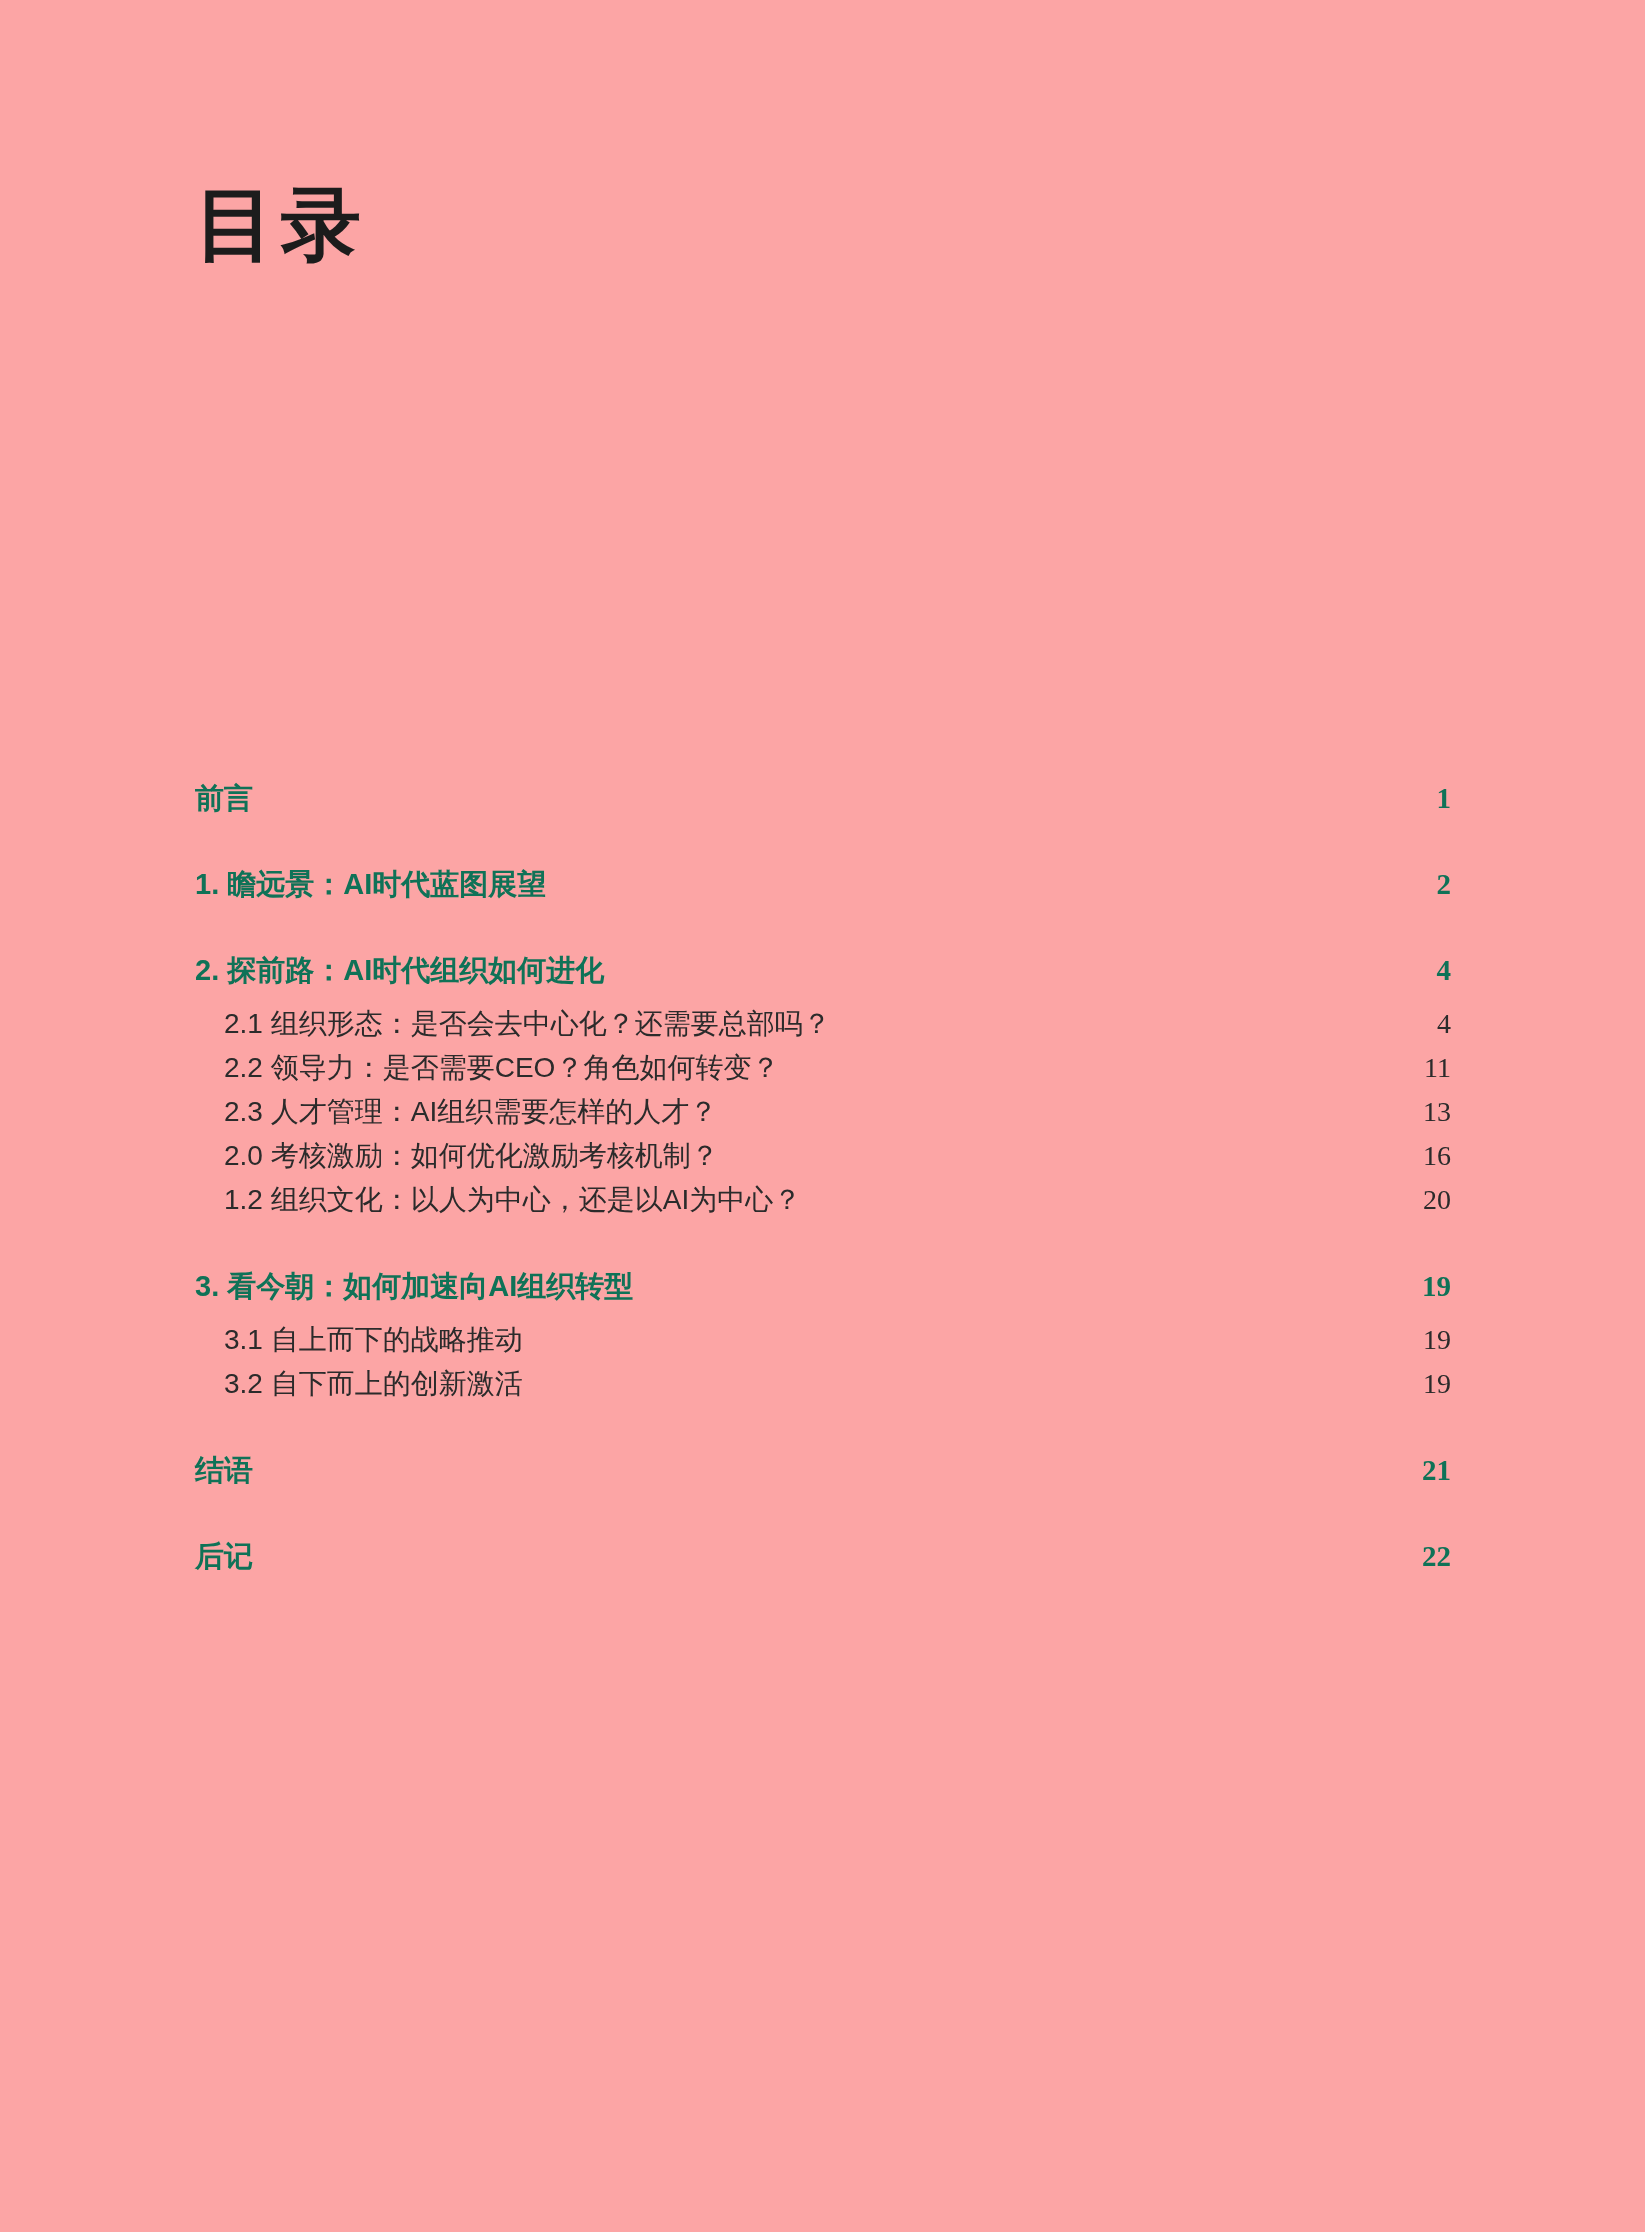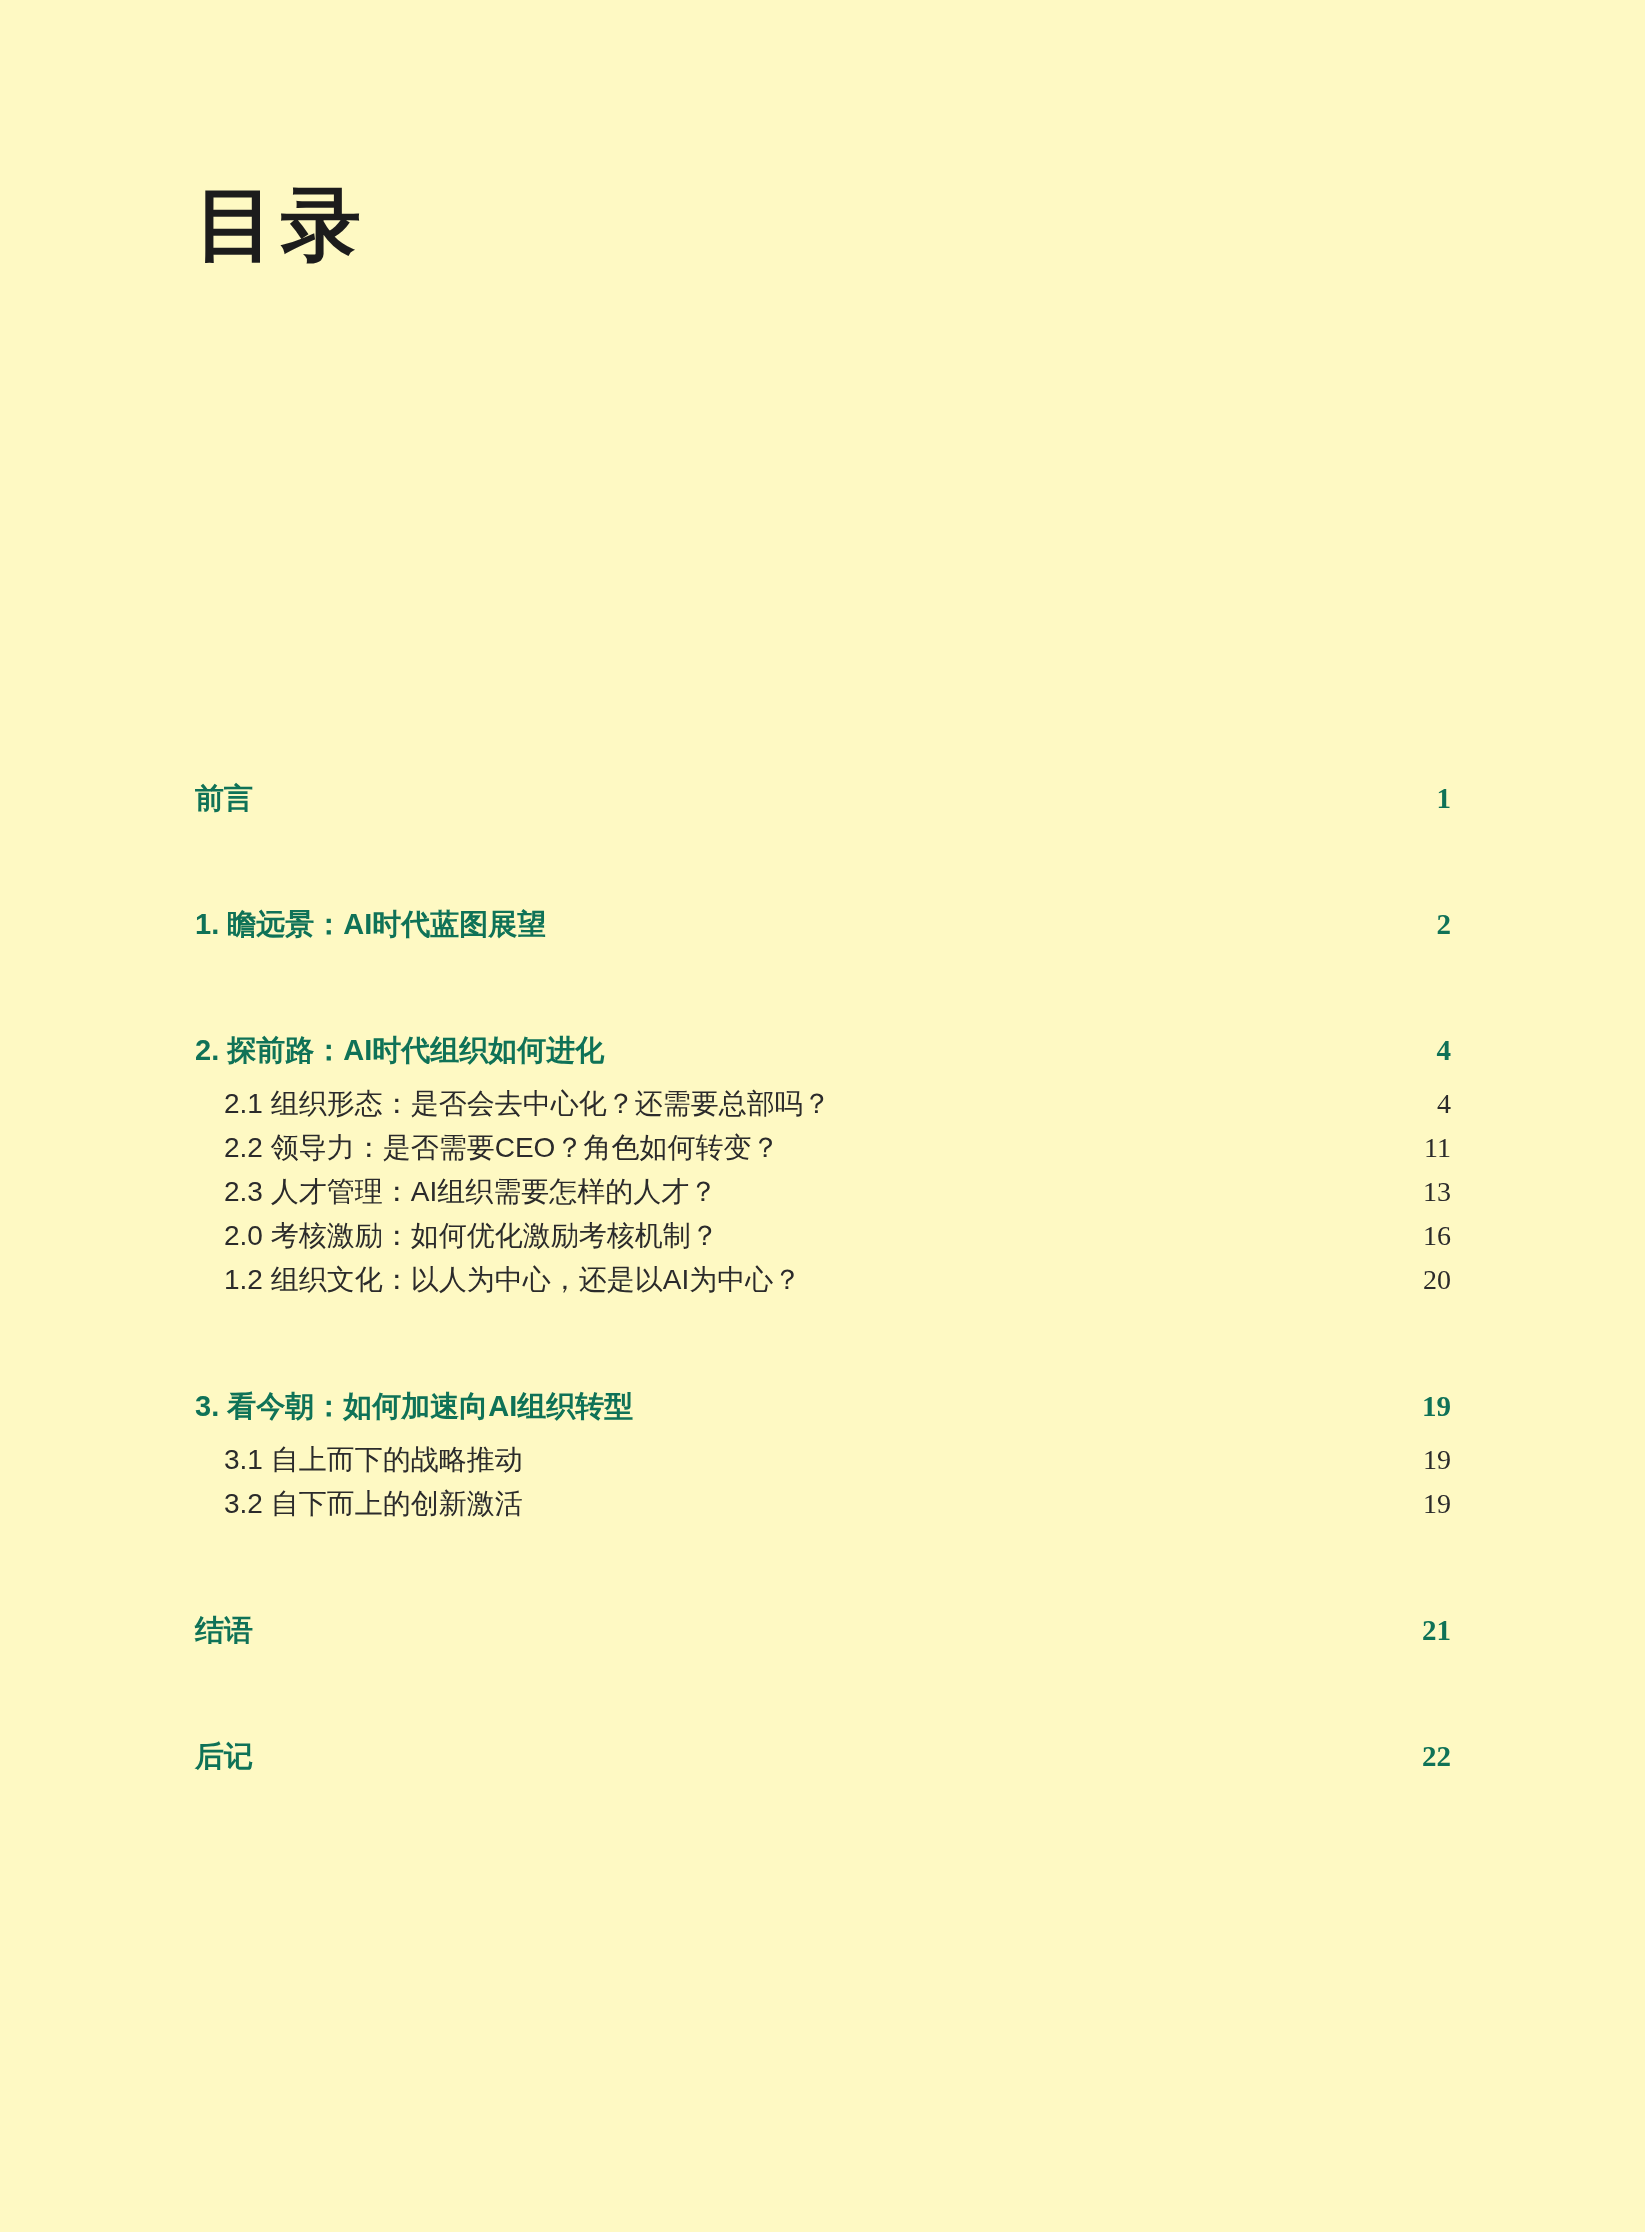--- a/index.html
+++ b/index.html
@@ -12,21 +12,21 @@
   body {
     width: 1646px;
     height: 2233px;
     position: relative;
     font-family: "Liberation Sans", "DejaVu Sans", sans-serif;
     overflow: hidden;
   }
   .page {
     position: absolute;
     inset: 0;
-    background: #fef9c3;
+    background: #fca5a5;
   }
   .doc-title {
     position: absolute;
     left: 195px;
     top: 185px;
     font-family: "Liberation Serif", "DejaVu Serif", serif;
     font-weight: 700;
     font-size: 80px;
     line-height: 1;
     letter-spacing: 6px;
@@ -42,21 +42,21 @@
     display: flex;
     justify-content: space-between;
     align-items: flex-start;
     height: 34px;
     line-height: 34px;
     margin-top: 10px;
     font-size: 28px;
     color: var(--ink);
   }
   .row.section {
-    margin-top: 92px;
+    margin-top: 52px;
     font-weight: 700;
     color: var(--accent);
     font-size: 29px;
   }
   .row.section:first-child { margin-top: 0; }
   .row.section + .row.sub { margin-top: 20px; gap: 43px; }
   .row.sub .label { padding-left: 29px; }
   .label {
     white-space: nowrap;
   }

